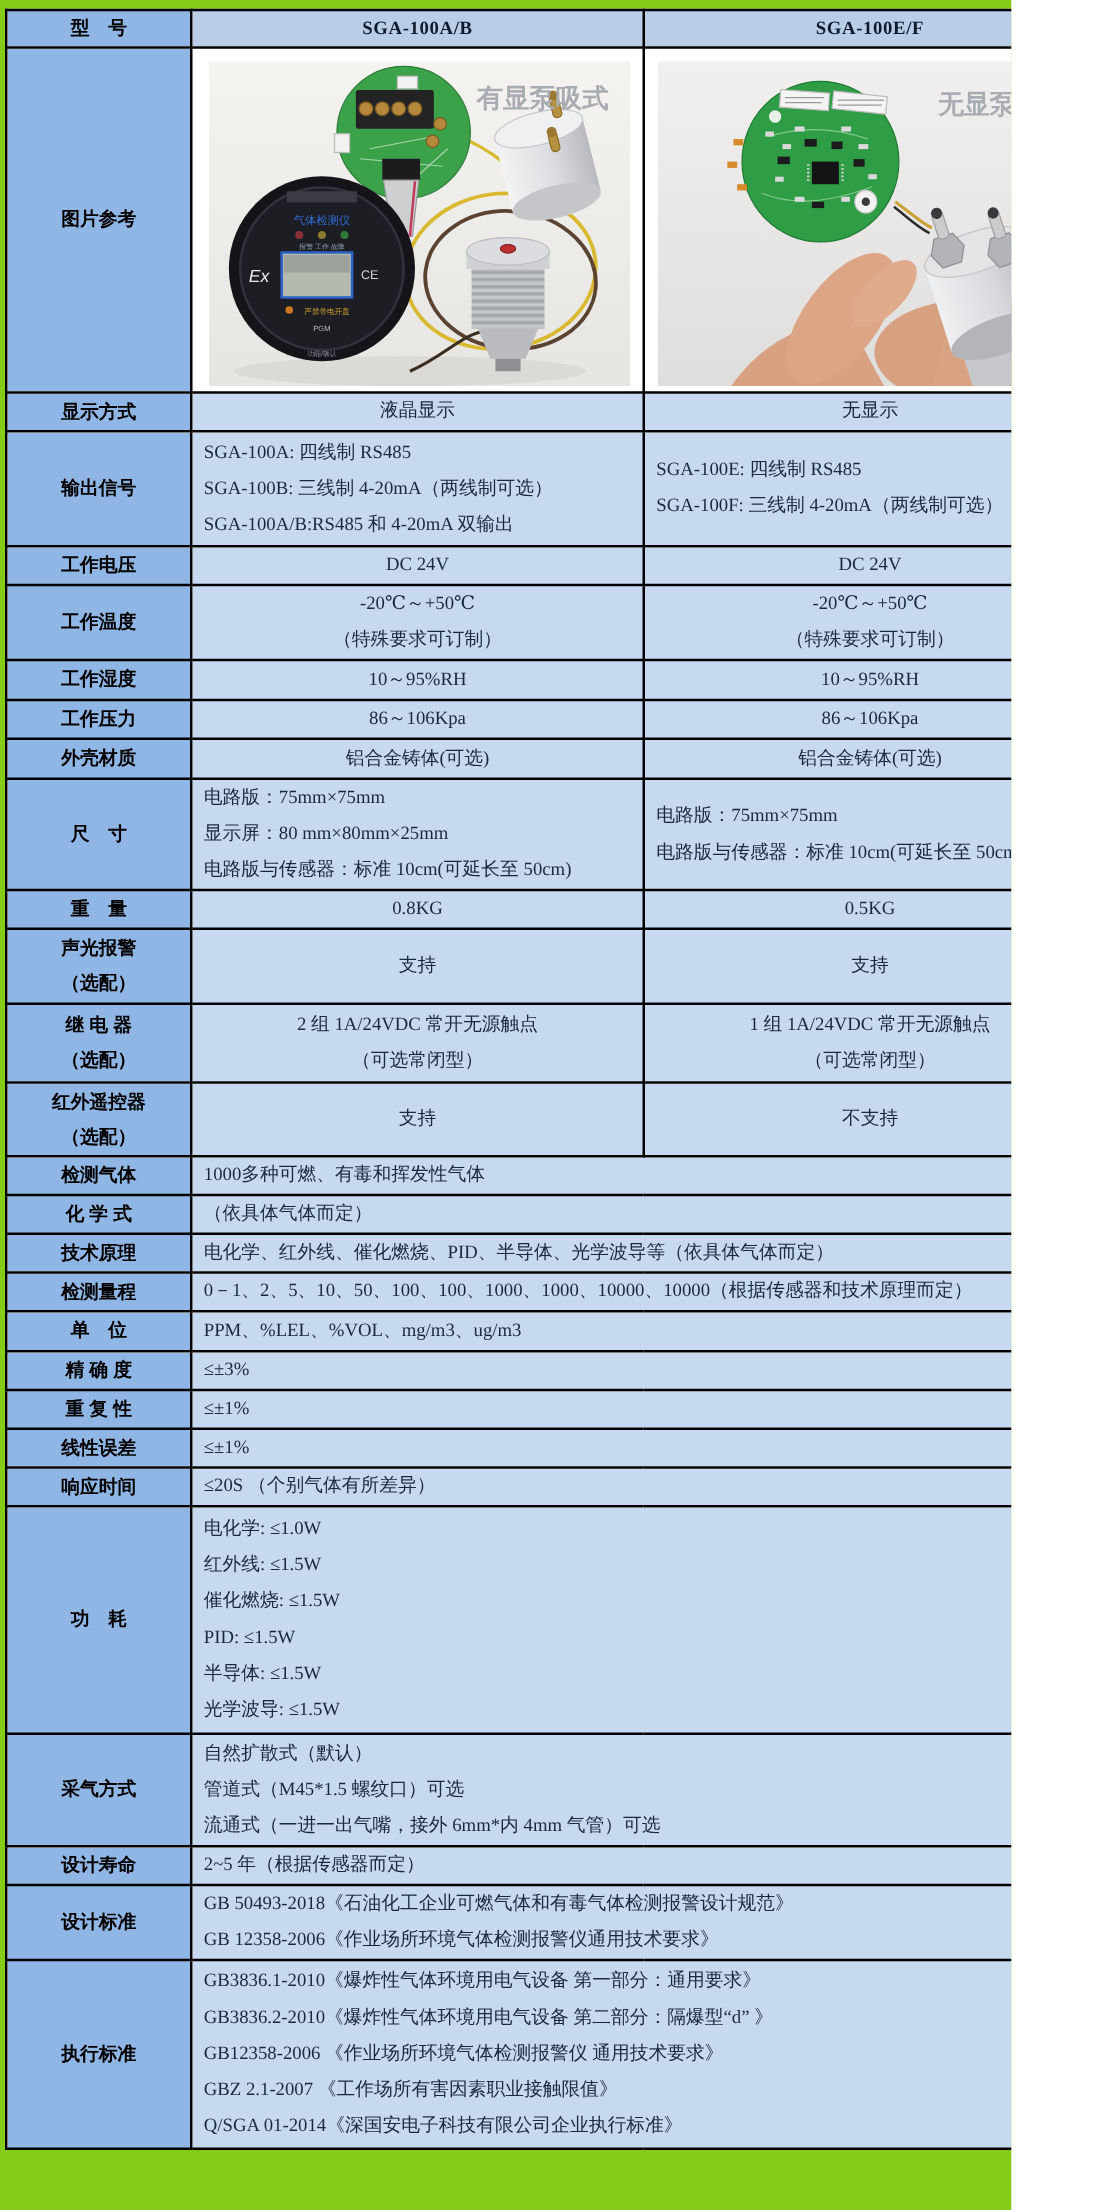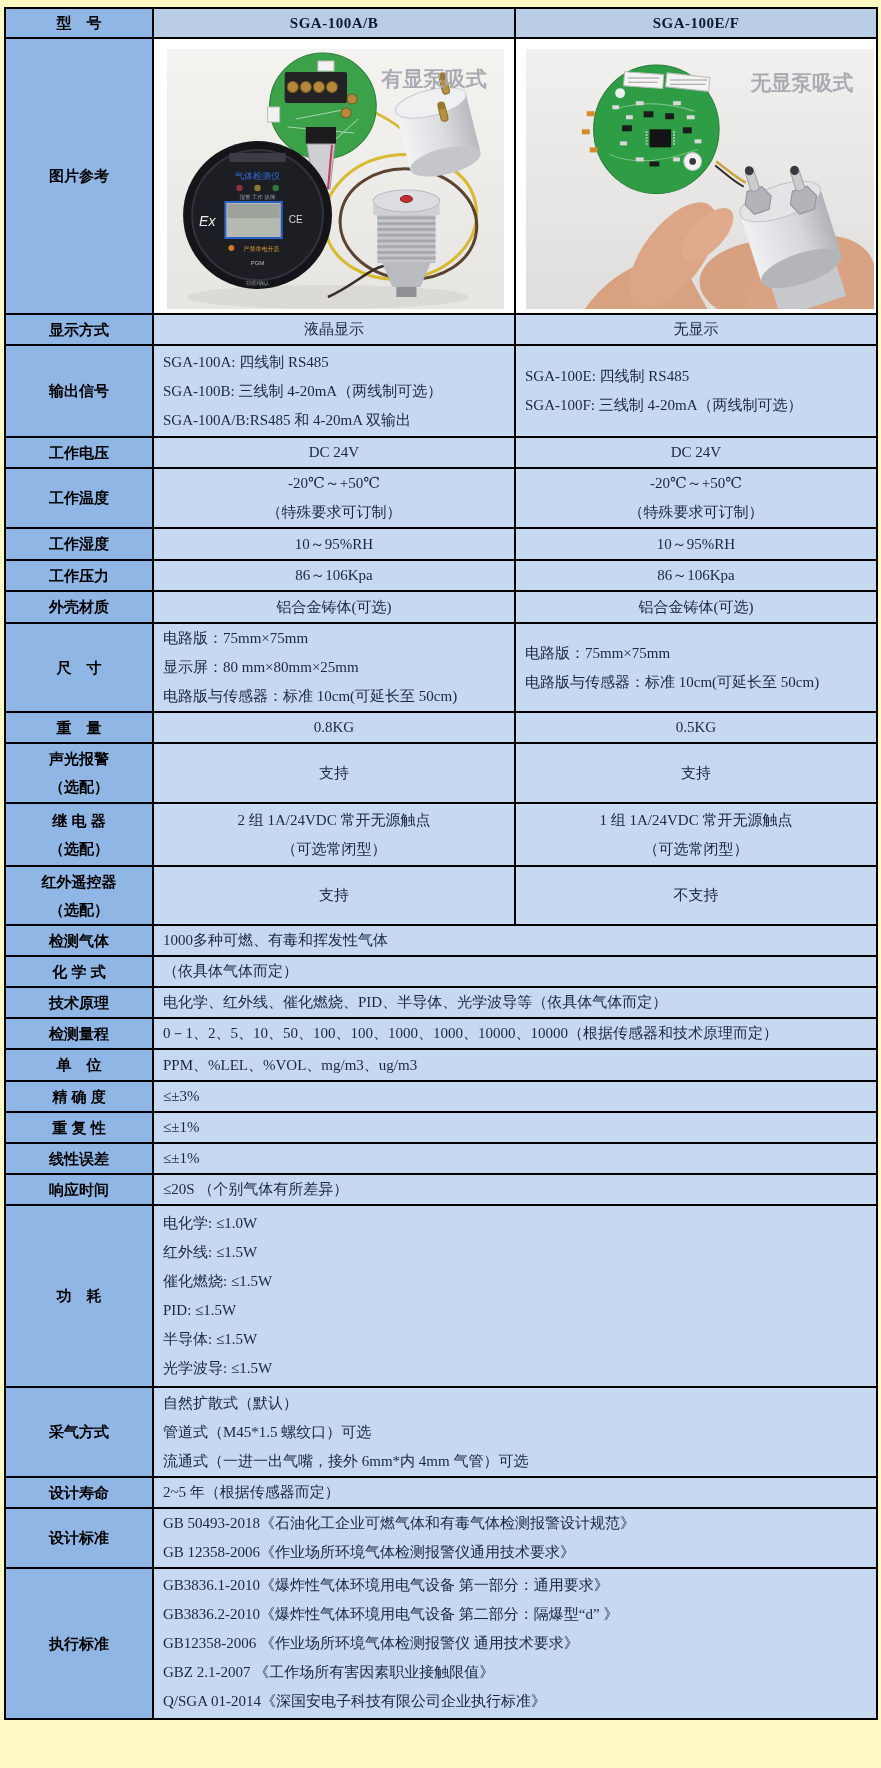--- a/index.html
+++ b/index.html
@@ -1,16 +1,16 @@
 <!DOCTYPE html>
 <html style="--label-bg: #8FB6E4; --header-bg: #B9CDE7; --value-bg: #C6D9F0; --border: #000000; --watermark-gray: #A9ADB3; --pcb-green: #34A04A;"><head>
 <meta charset="utf-8">
 <style>
   html,body{margin:0;padding:0;background:#fff;}
-  .page{position:relative;width:881px;height:1768px;background:#fef9c3;overflow:hidden;
+  .page{position:relative;width:809px;height:1768px;background:#84cc16;overflow:hidden;
         font-family:"Liberation Sans","DejaVu Sans",sans-serif;}
   table.spec{position:absolute;left:4px;top:7px;width:872px;border-collapse:collapse;
              table-layout:fixed;background:#fff;}
   td{border:2px solid #000;vertical-align:middle;padding:0;overflow:hidden;}
   td.label{background:var(--label-bg,#8FB6E4);text-align:center;font-weight:bold;
            color:#000;font-size:15px;line-height:28px;}
   td.mhdr{background:var(--header-bg,#B9CDE7);text-align:center;font-weight:bold;
           color:#101a2e;font-size:15px;letter-spacing:.5px;
           font-family:"Liberation Serif","DejaVu Serif",serif;}
   td.value{background:var(--value-bg,#C6D9F0);color:#1c2640;font-size:15px;

